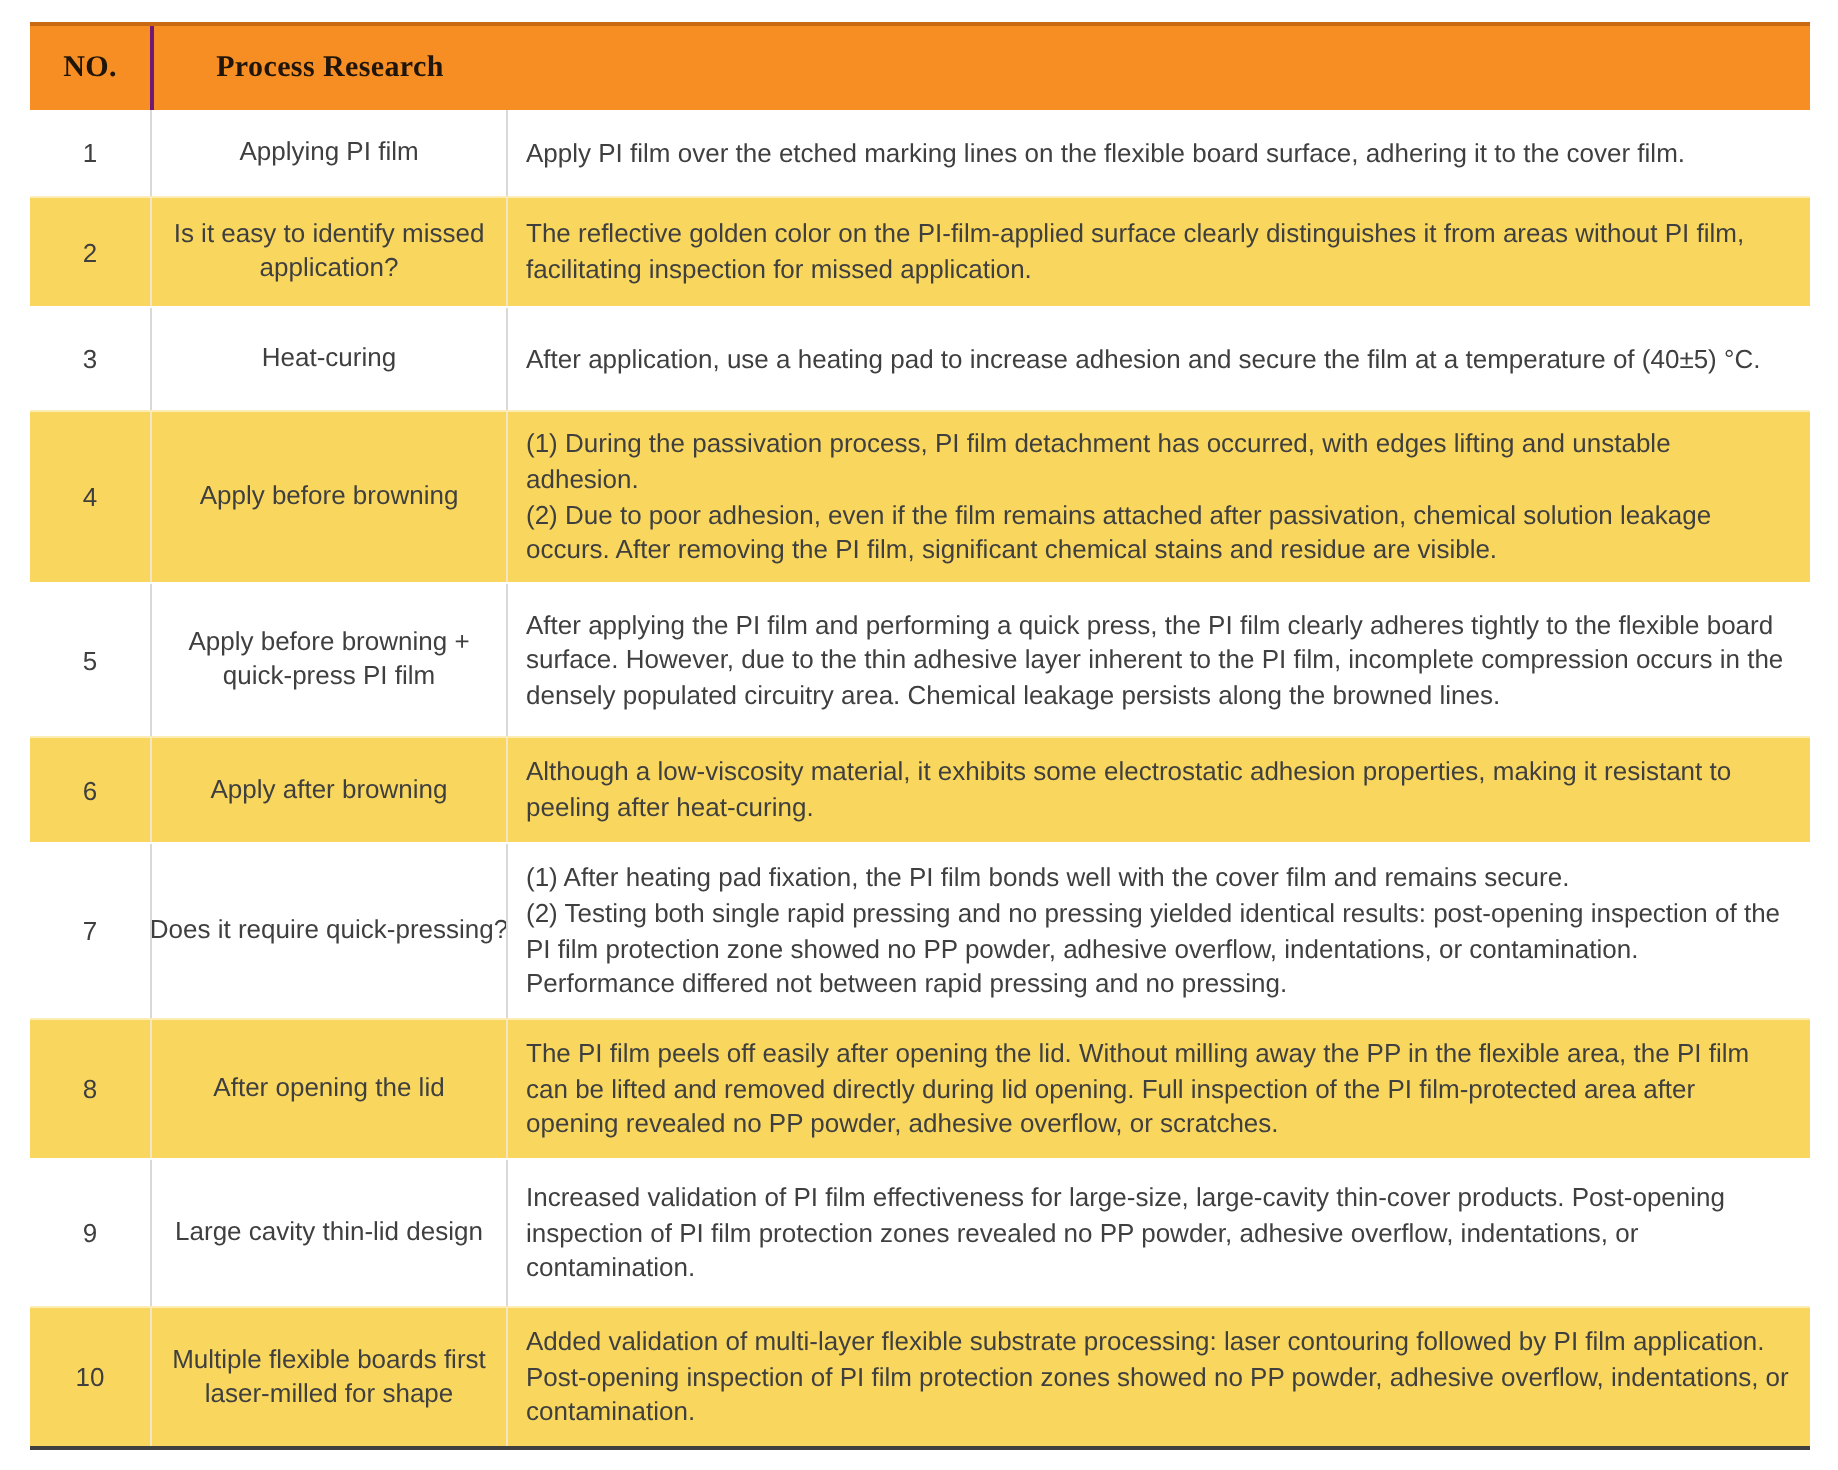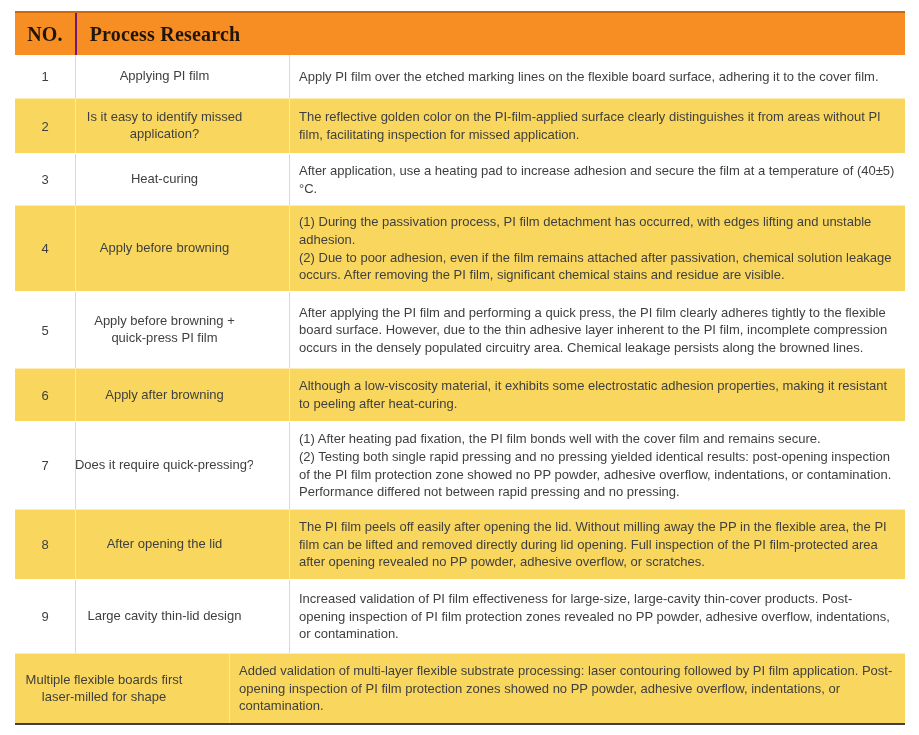--- a/index.html
+++ b/index.html
@@ -20,21 +20,21 @@
   .cell.result{flex:1 1 auto;}
 
   
   .row.header{
     background:var(--header-bg,#F78E24);
     border-top:2px solid var(--header-top,#C96A12);
     height:44px;
     font-family:"Liberation Serif", serif;
     font-weight:700;
     color:var(--header-text,#20150a);
-    font-size:20px;
+    font-size:15px;
     letter-spacing:.2px;
   }
   .row.header .cell{display:flex;align-items:center;justify-content:center;text-align:center;}
   .row.header .cell + .cell{border-left:2px solid #701a75;}
 
   
   .row.body{background:#ffffff;color:var(--body-text,#3f3f3f);font-size:13px;}
   .row.body.hl{background:var(--row-yellow,#F9D75E);}
   .row.body .cell + .cell{border-left:1px solid #d9d9d9;}
   .row.body.hl .cell + .cell{border-left-color:#f2e7c2;}
@@ -44,21 +44,20 @@
     display:flex;align-items:center;justify-content:center;
   }
   .row.body .cell.proc{
     display:flex;align-items:center;justify-content:center;
     text-align:center;line-height:1.3;padding:4px 6px;overflow:hidden;
   }
   .row.body .cell.proc.clip{white-space:nowrap;padding:4px 0;}
   .row.body .cell.result{
     display:flex;align-items:center;
     padding:6px 10px 6px 9px;
-    margin-left:36px;
   }
   .row.body .cell.result .txt{
     white-space:pre-line;line-height:1.35;text-align:left;
   }
 </style>
 </head>
 <body style="--header-bg: #F78E24; --header-top: #C96A12; --header-text: #20150A; --row-yellow: #F9D75E; --body-text: #3F3F3F; --border-dark: #404040;">
 
 <div class="table">
   <div class="row header">
@@ -125,19 +124,20 @@
         </div>
   </div>
       <div class="row body" style="min-height: 74px;">
     <div class="cell no">9</div>
     <div class="cell proc">Large cavity thin-lid design</div>
     <div class="cell result">
           <span class="txt">Increased validation of PI film effectiveness for large-size, large-cavity thin-cover products. Post-opening inspection of PI film protection zones revealed no PP powder, adhesive overflow, indentations, or contamination.</span>
         </div>
   </div>
       <div class="row body hl" style="min-height: 70px;">
+    <div class="cell no">10</div>
     <div class="cell proc">Multiple flexible boards first laser-milled for shape</div>
     <div class="cell result">
           <span class="txt">Added validation of multi-layer flexible substrate processing: laser contouring followed by PI film application. Post-opening inspection of PI film protection zones showed no PP powder, adhesive overflow, indentations, or contamination.</span>
         </div>
   </div>
     </div>
 </div>
 
 </body></html>

